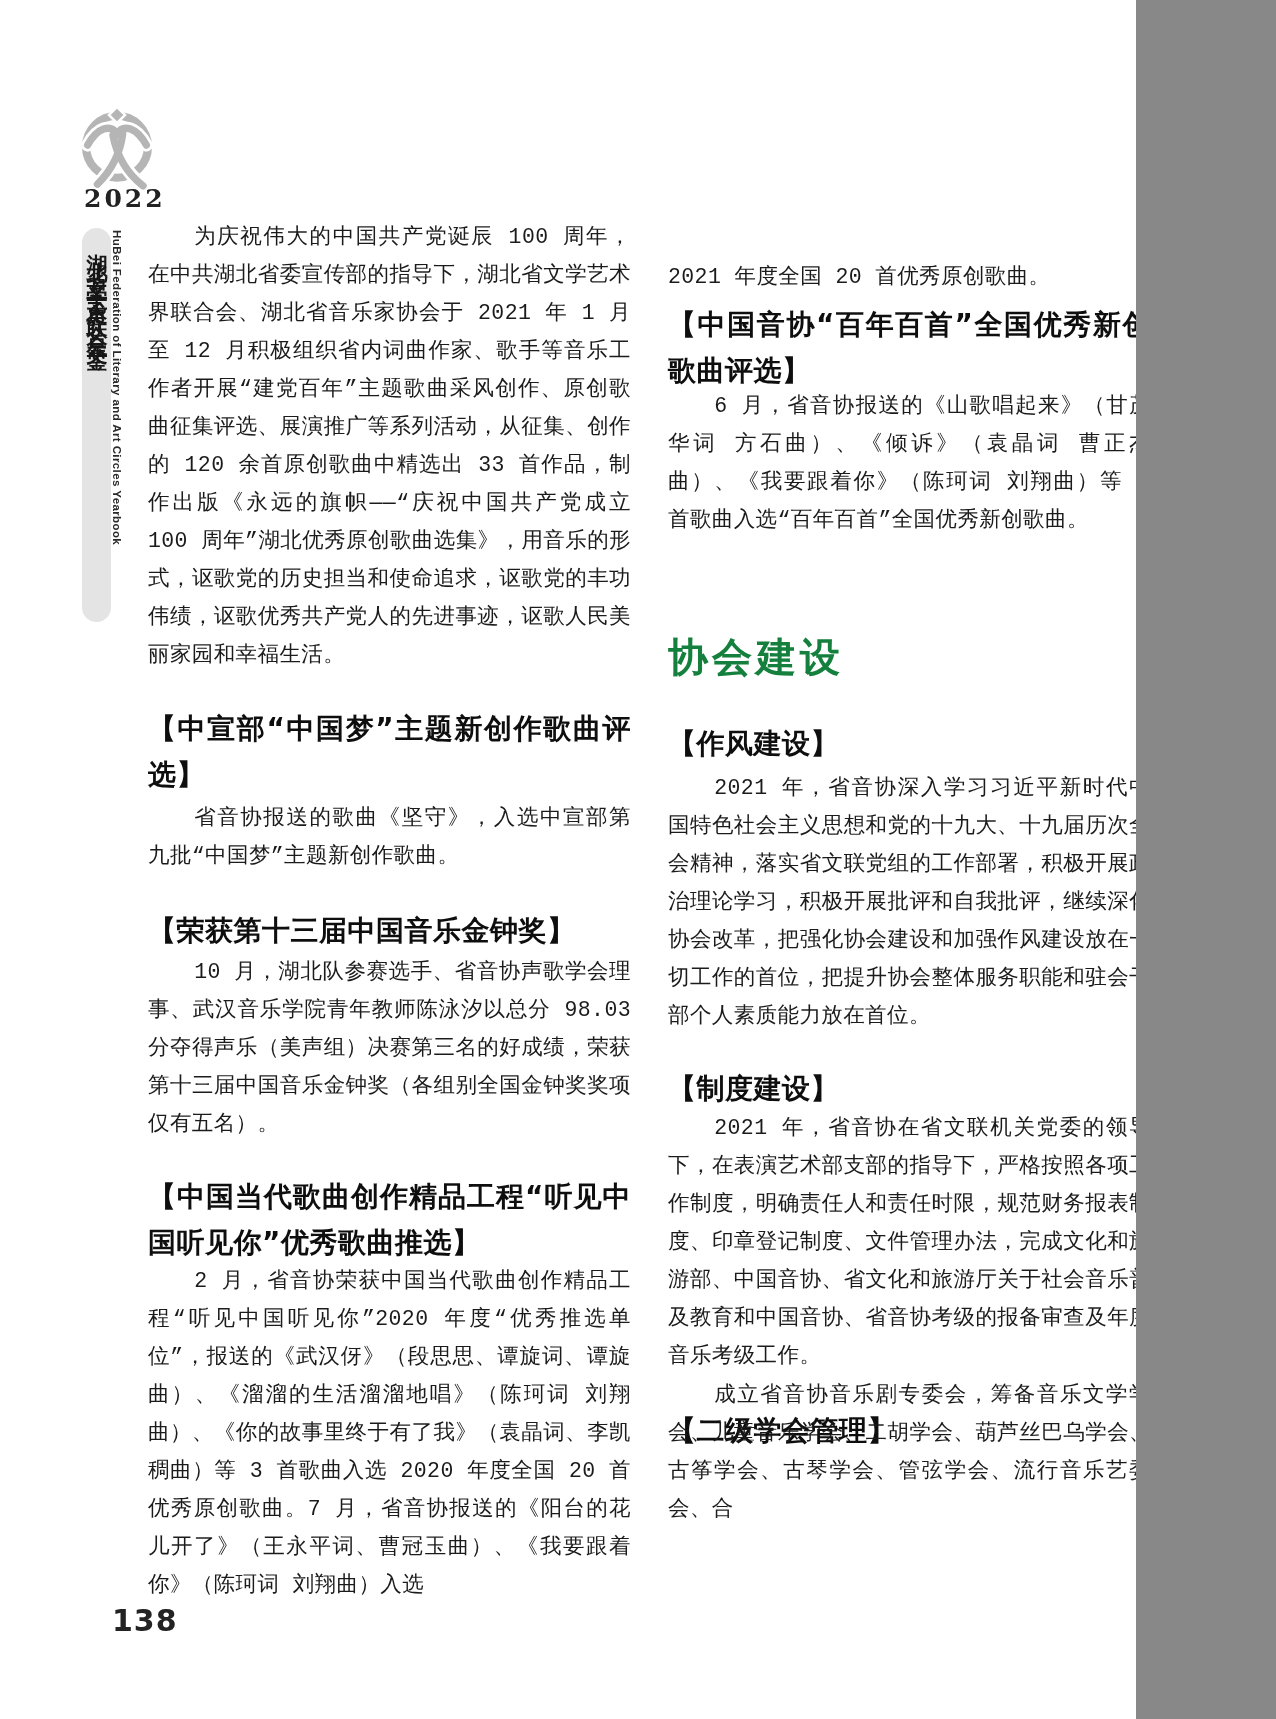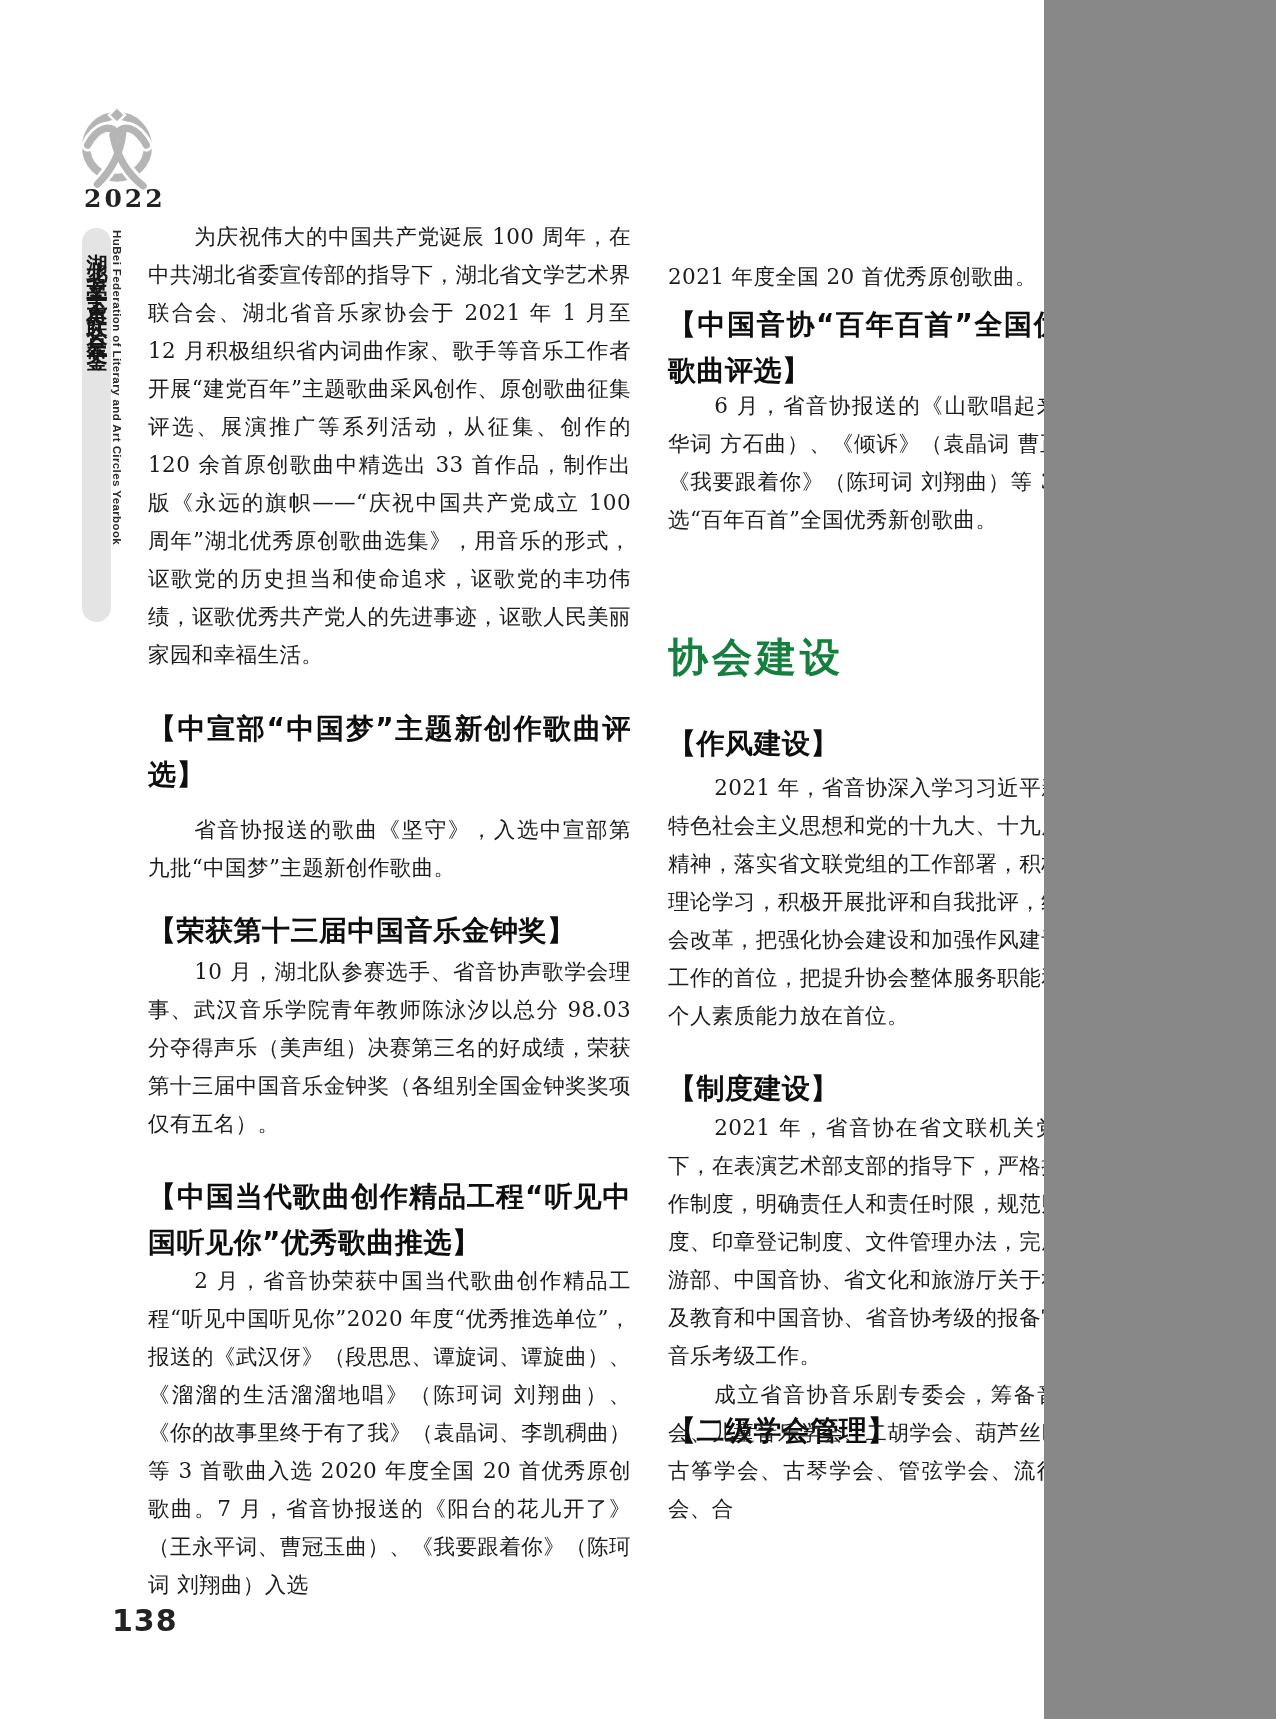--- a/index.html
+++ b/index.html
@@ -1,19 +1,19 @@
 <!DOCTYPE html>
 <html lang="zh"><head>
 <meta charset="utf-8">
 <style>
   html,body{margin:0;padding:0;}
   body{background:#888;}
   #page{
     position:relative;
-    width:1044px;height:1719px;
+    width:1136px;height:1719px;
     background:#ffffff;
     overflow:hidden;
     font-family:"DejaVu Serif","Liberation Serif",serif;
     color:#1b1b1b;
   }
   
   #logo{position:absolute;left:75px;top:106px;width:84px;height:88px;}
   #year{
     position:absolute;left:84px;top:184px;
     font-family:"DejaVu Serif","Liberation Serif",serif;
@@ -31,21 +31,21 @@
     font-weight:700;font-size:21px;letter-spacing:8px;
     color:#161616;margin-top:9px;line-height:29px;
   }
   #side-en{
     position:absolute;left:111px;top:230px;height:400px;
     writing-mode:vertical-rl;
     font-family:"Liberation Sans","DejaVu Sans",sans-serif;
     font-weight:700;font-size:11.5px;letter-spacing:0.4px;color:#2a2a2a;
   }
   
-  .blk{position:absolute;width:483px;}
+  .blk{position:absolute;width:483px;font-family:Liberation Mono, monospace;}
   .lcol{left:148px;}
   .rcol{left:668px;}
   .para{
     font-size:21.5px;line-height:38px;letter-spacing:0.4px;
     text-align:justify;text-justify:inter-ideograph;
     text-indent:2.15em;
   }
   .para.noindent{text-indent:0;margin-top:40px;}
   .entry-h{
     font-family:"DejaVu Sans","Liberation Sans",sans-serif;
@@ -99,21 +99,21 @@
   <div id="year">2022</div>
 
   <div id="side-strip">
     <div id="side-cn">湖北省文学艺术界联合会年鉴</div>
   </div>
   <div id="side-en">HuBei Federation of Literary and Art Circles Yearbook</div>
 
   <div class="blk lcol para" style="top:218px;">为庆祝伟大的中国共产党诞辰 100 周年，在中共湖北省委宣传部的指导下，湖北省文学艺术界联合会、湖北省音乐家协会于 2021 年 1 月至 12 月积极组织省内词曲作家、歌手等音乐工作者开展“建党百年”主题歌曲采风创作、原创歌曲征集评选、展演推广等系列活动，从征集、创作的 120 余首原创歌曲中精选出 33 首作品，制作出版《永远的旗帜——“庆祝中国共产党成立 100 周年”湖北优秀原创歌曲选集》，用音乐的形式，讴歌党的历史担当和使命追求，讴歌党的丰功伟绩，讴歌优秀共产党人的先进事迹，讴歌人民美丽家园和幸福生活。</div>
 
   <div class="blk lcol entry-h" style="top:706px;">【中宣部“中国梦”主题新创作歌曲评选】</div>
-  <div class="blk lcol para" style="top:799px;margin-top:12px;">省音协报送的歌曲《坚守》，入选中宣部第九批“中国梦”主题新创作歌曲。</div>
+  <div class="blk lcol para" style="top:799px;">省音协报送的歌曲《坚守》，入选中宣部第九批“中国梦”主题新创作歌曲。</div>
 
   <div class="blk lcol entry-h" style="top:908px;">【荣获第十三届中国音乐金钟奖】</div>
   <div class="blk lcol para" style="top:953px;">10 月，湖北队参赛选手、省音协声歌学会理事、武汉音乐学院青年教师陈泳汐以总分 98.03 分夺得声乐（美声组）决赛第三名的好成绩，荣获第十三届中国音乐金钟奖（各组别全国金钟奖奖项仅有五名）。</div>
 
   <div class="blk lcol entry-h" style="top:1174px;">【中国当代歌曲创作精品工程“听见中国听见你”优秀歌曲推选】</div>
   <div class="blk lcol para" style="top:1262px;">2 月，省音协荣获中国当代歌曲创作精品工程“听见中国听见你”2020 年度“优秀推选单位”，报送的《武汉伢》（段思思、谭旋词、谭旋曲）、《溜溜的生活溜溜地唱》（陈珂词 刘翔曲）、《你的故事里终于有了我》（袁晶词、李凯稠曲）等 3 首歌曲入选 2020 年度全国 20 首优秀原创歌曲。7 月，省音协报送的《阳台的花儿开了》（王永平词、曹冠玉曲）、《我要跟着你》（陈珂词 刘翔曲）入选</div>
 
   <div class="blk rcol para noindent" style="top:218px;">2021 年度全国 20 首优秀原创歌曲。</div>
 
   <div class="blk rcol entry-h" style="top:302px;">【中国音协“百年百首”全国优秀新创歌曲评选】</div>

